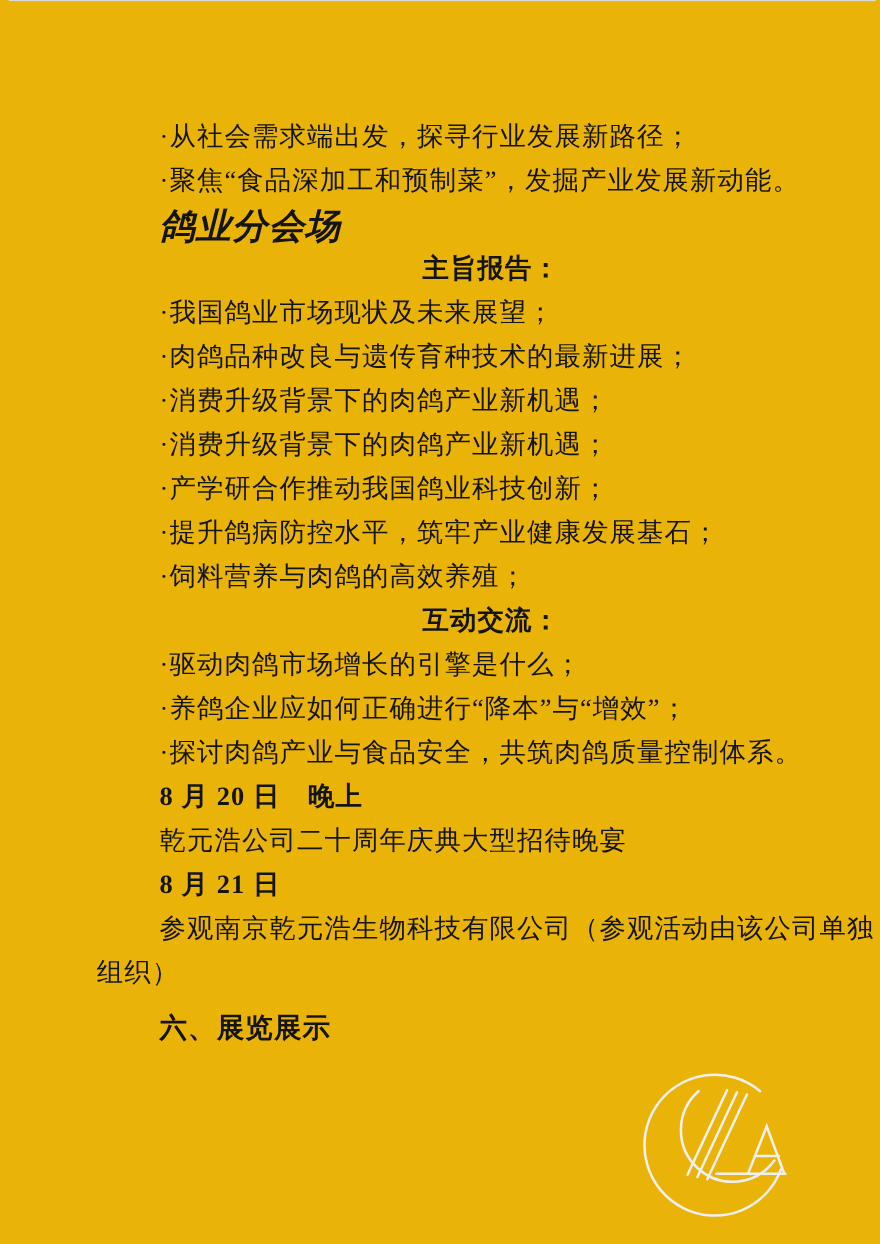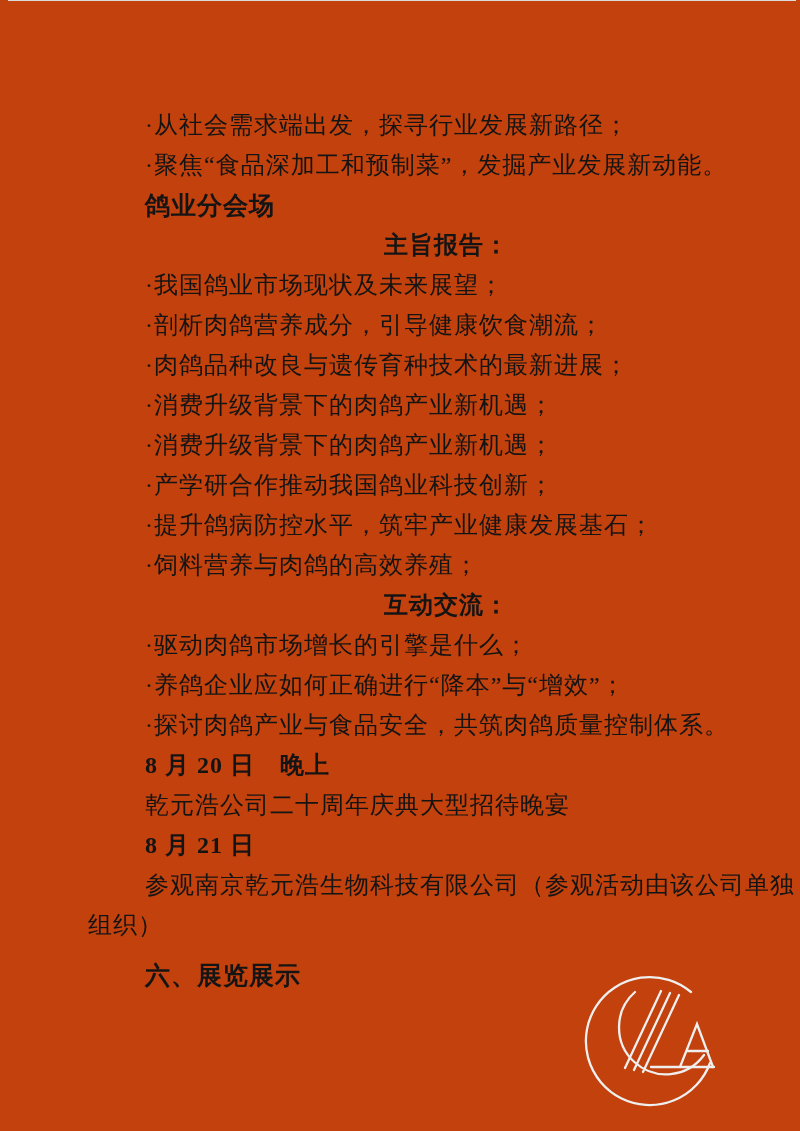--- a/index.html
+++ b/index.html
@@ -38,52 +38,52 @@
     white-space: nowrap;
   }
   .line.indent          { padding-left: 57px; }
   .line.flush           { padding-left: 0; }
   .line.heading-serif   { padding-left: 57px; font-weight: bold; text-align: center; }
   .line.date            { padding-left: 57px; font-weight: bold; }
   .line.heading-sans {
     padding-left: 57px;
     font-weight: bold;
     font-family: "Liberation Sans", "DejaVu Sans", sans-serif;
-    font-size: 25px;
+    font-size: 32px;
+    font-style: italic;
   }
   .line.section-heading {
     padding-left: 57px;
     font-weight: bold;
     font-family: "Liberation Sans", "DejaVu Sans", sans-serif;
     font-size: 25px;
     margin-top: 10px;
   }
   .watermark {
     position: absolute;
     left: 583px;
     top: 975px;
     width: 145px;
     height: 135px;
     pointer-events: none;
   }
 </style>
 </head>
 <body>
 
-<div class="page" style="background: #c2410c;">
+<div class="page" style="background: #eab308;">
 
   <div class="top-edge-line" style="background: rgb(218, 218, 218);"></div>
 
   <div class="doc-body">
       <p class="line indent" style="color: rgb(20, 20, 20);">·从社会需求端出发，探寻行业发展新路径；</p>
       <p class="line indent" style="color: rgb(20, 20, 20);">·聚焦“食品深加工和预制菜”，发掘产业发展新动能。</p>
       <p class="line heading-sans" style="color: rgb(20, 20, 20);">鸽业分会场</p>
       <p class="line heading-serif" style="color: rgb(20, 20, 20);">主旨报告：</p>
       <p class="line indent" style="color: rgb(20, 20, 20);">·我国鸽业市场现状及未来展望；</p>
-      <p class="line indent" style="color: rgb(20, 20, 20);">·剖析肉鸽营养成分，引导健康饮食潮流；</p>
       <p class="line indent" style="color: rgb(20, 20, 20);">·肉鸽品种改良与遗传育种技术的最新进展；</p>
       <p class="line indent" style="color: rgb(20, 20, 20);">·消费升级背景下的肉鸽产业新机遇；</p>
       <p class="line indent" style="color: rgb(20, 20, 20);">·消费升级背景下的肉鸽产业新机遇；</p>
       <p class="line indent" style="color: rgb(20, 20, 20);">·产学研合作推动我国鸽业科技创新；</p>
       <p class="line indent" style="color: rgb(20, 20, 20);">·提升鸽病防控水平，筑牢产业健康发展基石；</p>
       <p class="line indent" style="color: rgb(20, 20, 20);">·饲料营养与肉鸽的高效养殖；</p>
       <p class="line heading-serif" style="color: rgb(20, 20, 20);">互动交流：</p>
       <p class="line indent" style="color: rgb(20, 20, 20);">·驱动肉鸽市场增长的引擎是什么；</p>
       <p class="line indent" style="color: rgb(20, 20, 20);">·养鸽企业应如何正确进行“降本”与“增效”；</p>
       <p class="line indent" style="color: rgb(20, 20, 20);">·探讨肉鸽产业与食品安全，共筑肉鸽质量控制体系。</p>

